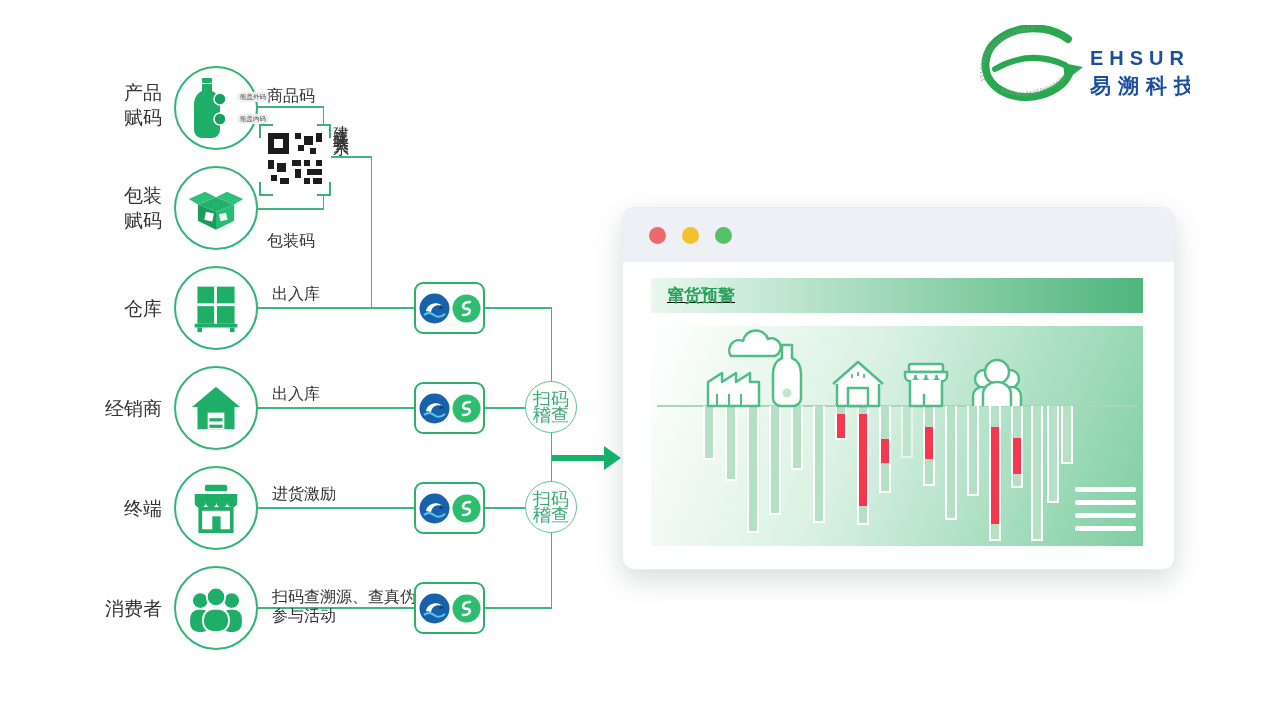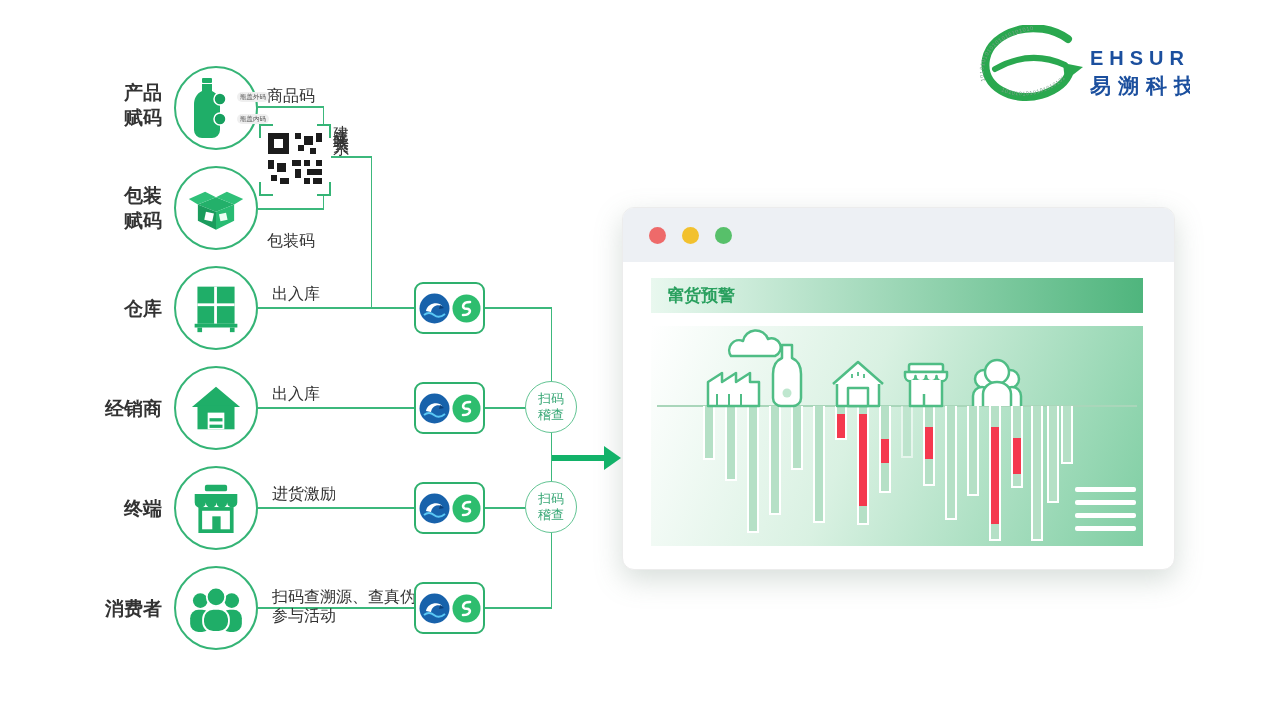--- a/index.html
+++ b/index.html
@@ -1,53 +1,53 @@
 <!DOCTYPE html>
 <html><head>
 <meta charset="utf-8">
 <style>
   html,body{margin:0;padding:0;background:#fff;}
   .canvas{position:relative;width:1267px;height:713px;background:#fff;overflow:hidden;
           font-family:"Liberation Sans","DejaVu Sans",sans-serif;outline:1px solid #cfcfcf;}
   
-  .row-label{position:absolute;left:40px;width:122px;text-align:right;font-size:19px;font-weight:700;
+  .row-label{position:absolute;left:40px;width:122px;text-align:right;font-size:19px;font-weight:400;
              color:#333;white-space:pre-line;line-height:25px;}
   .node-circle{position:absolute;width:84px;height:84px;border-radius:50%;background:#fff;
                border:2.5px solid #35b476;box-sizing:border-box;z-index:2;
                display:flex;align-items:center;justify-content:center;}
   .note{position:absolute;font-size:16px;color:#333;white-space:pre-line;line-height:19px;z-index:3;}
   .line{position:absolute;background:#3cb87c;z-index:1;}
   .cap-pill{position:absolute;font-size:6.5px;color:#555;background:#efefef;border-radius:5px;
             padding:1px 3px;z-index:4;line-height:8px;}
   .vtext{position:absolute;writing-mode:vertical-rl;font-size:16px;color:#333;letter-spacing:3px;z-index:3;}
   .qr-wrap{position:absolute;left:259px;top:124px;width:72px;height:72px;z-index:3;background:#fff;}
   .corner{position:absolute;width:12px;height:12px;border:2.5px solid #35b476;}
   .c-tl{left:0;top:0;border-right:none;border-bottom:none;}
   .c-tr{right:0;top:0;border-left:none;border-bottom:none;}
   .c-bl{left:0;bottom:0;border-right:none;border-top:none;}
   .c-br{right:0;bottom:0;border-left:none;border-top:none;}
   .app-box{position:absolute;width:71px;height:52px;background:#fff;border:2px solid #2eb06d;
            border-radius:9px;box-sizing:border-box;display:flex;align-items:center;
            justify-content:center;gap:2px;z-index:3;}
   .inspect{position:absolute;width:52px;height:52px;border-radius:50%;background:#fff;
-           border:1.5px solid #62c493;box-sizing:border-box;color:#3aa877;font-size:13px;
+           border:1.5px solid #62c493;box-sizing:border-box;color:#3aa877;font-size:18px;
            line-height:16px;display:flex;align-items:center;justify-content:center;text-align:center;
            white-space:pre-line;z-index:4;}
   .arrow-shaft{position:absolute;left:552px;top:455px;width:54px;height:6px;background:#12b269;z-index:2;}
   .arrow-head{position:absolute;left:604px;top:446px;width:0;height:0;border-top:12px solid transparent;
               border-bottom:12px solid transparent;border-left:17px solid #12b269;z-index:2;}
   
   .browser{position:absolute;left:622px;top:207px;width:553px;height:363px;background:#fff;
            border-radius:12px;box-shadow:0 10px 28px rgba(110,135,122,.28);border:1px solid #ececec;
            box-sizing:border-box;}
   .chrome{position:absolute;left:0;top:0;right:0;height:54px;background:#edf0f4;
           border-radius:11px 11px 0 0;display:flex;align-items:center;padding-left:26px;gap:16px;}
   .dot{width:17px;height:17px;border-radius:50%;}
   .titlebar{position:absolute;left:28px;top:70px;width:492px;height:35px;
-            background:linear-gradient(to right,#e9f8ef,#4fb57d);display:flex;align-items:center;}
+            background:linear-gradient(to right,#e9f8ef,#4fb57d);display:flex;align-items:center;text-decoration:underline;}
   .titlebar span{font-size:17px;font-weight:bold;color:#2aa05f;margin-left:16px;}
   .chart{position:absolute;left:28px;top:118px;width:492px;height:220px;overflow:hidden;
          background:linear-gradient(112deg,#ffffff 0%,#d9f1e2 42%,#7fcea3 100%);}
   .baseline{position:absolute;left:6px;top:79px;width:480px;height:2px;background:#a9d6ba;}
   .bar{position:absolute;top:80px;width:12px;box-sizing:border-box;border:2px solid #fff;
        border-top:none;display:flex;flex-direction:column;}
   .bar div{width:100%;}
   .pline{position:absolute;width:61px;height:5px;background:#fff;border-radius:2px;}
   .skyline{position:absolute;left:0;top:0;pointer-events:none;}
 </style>

